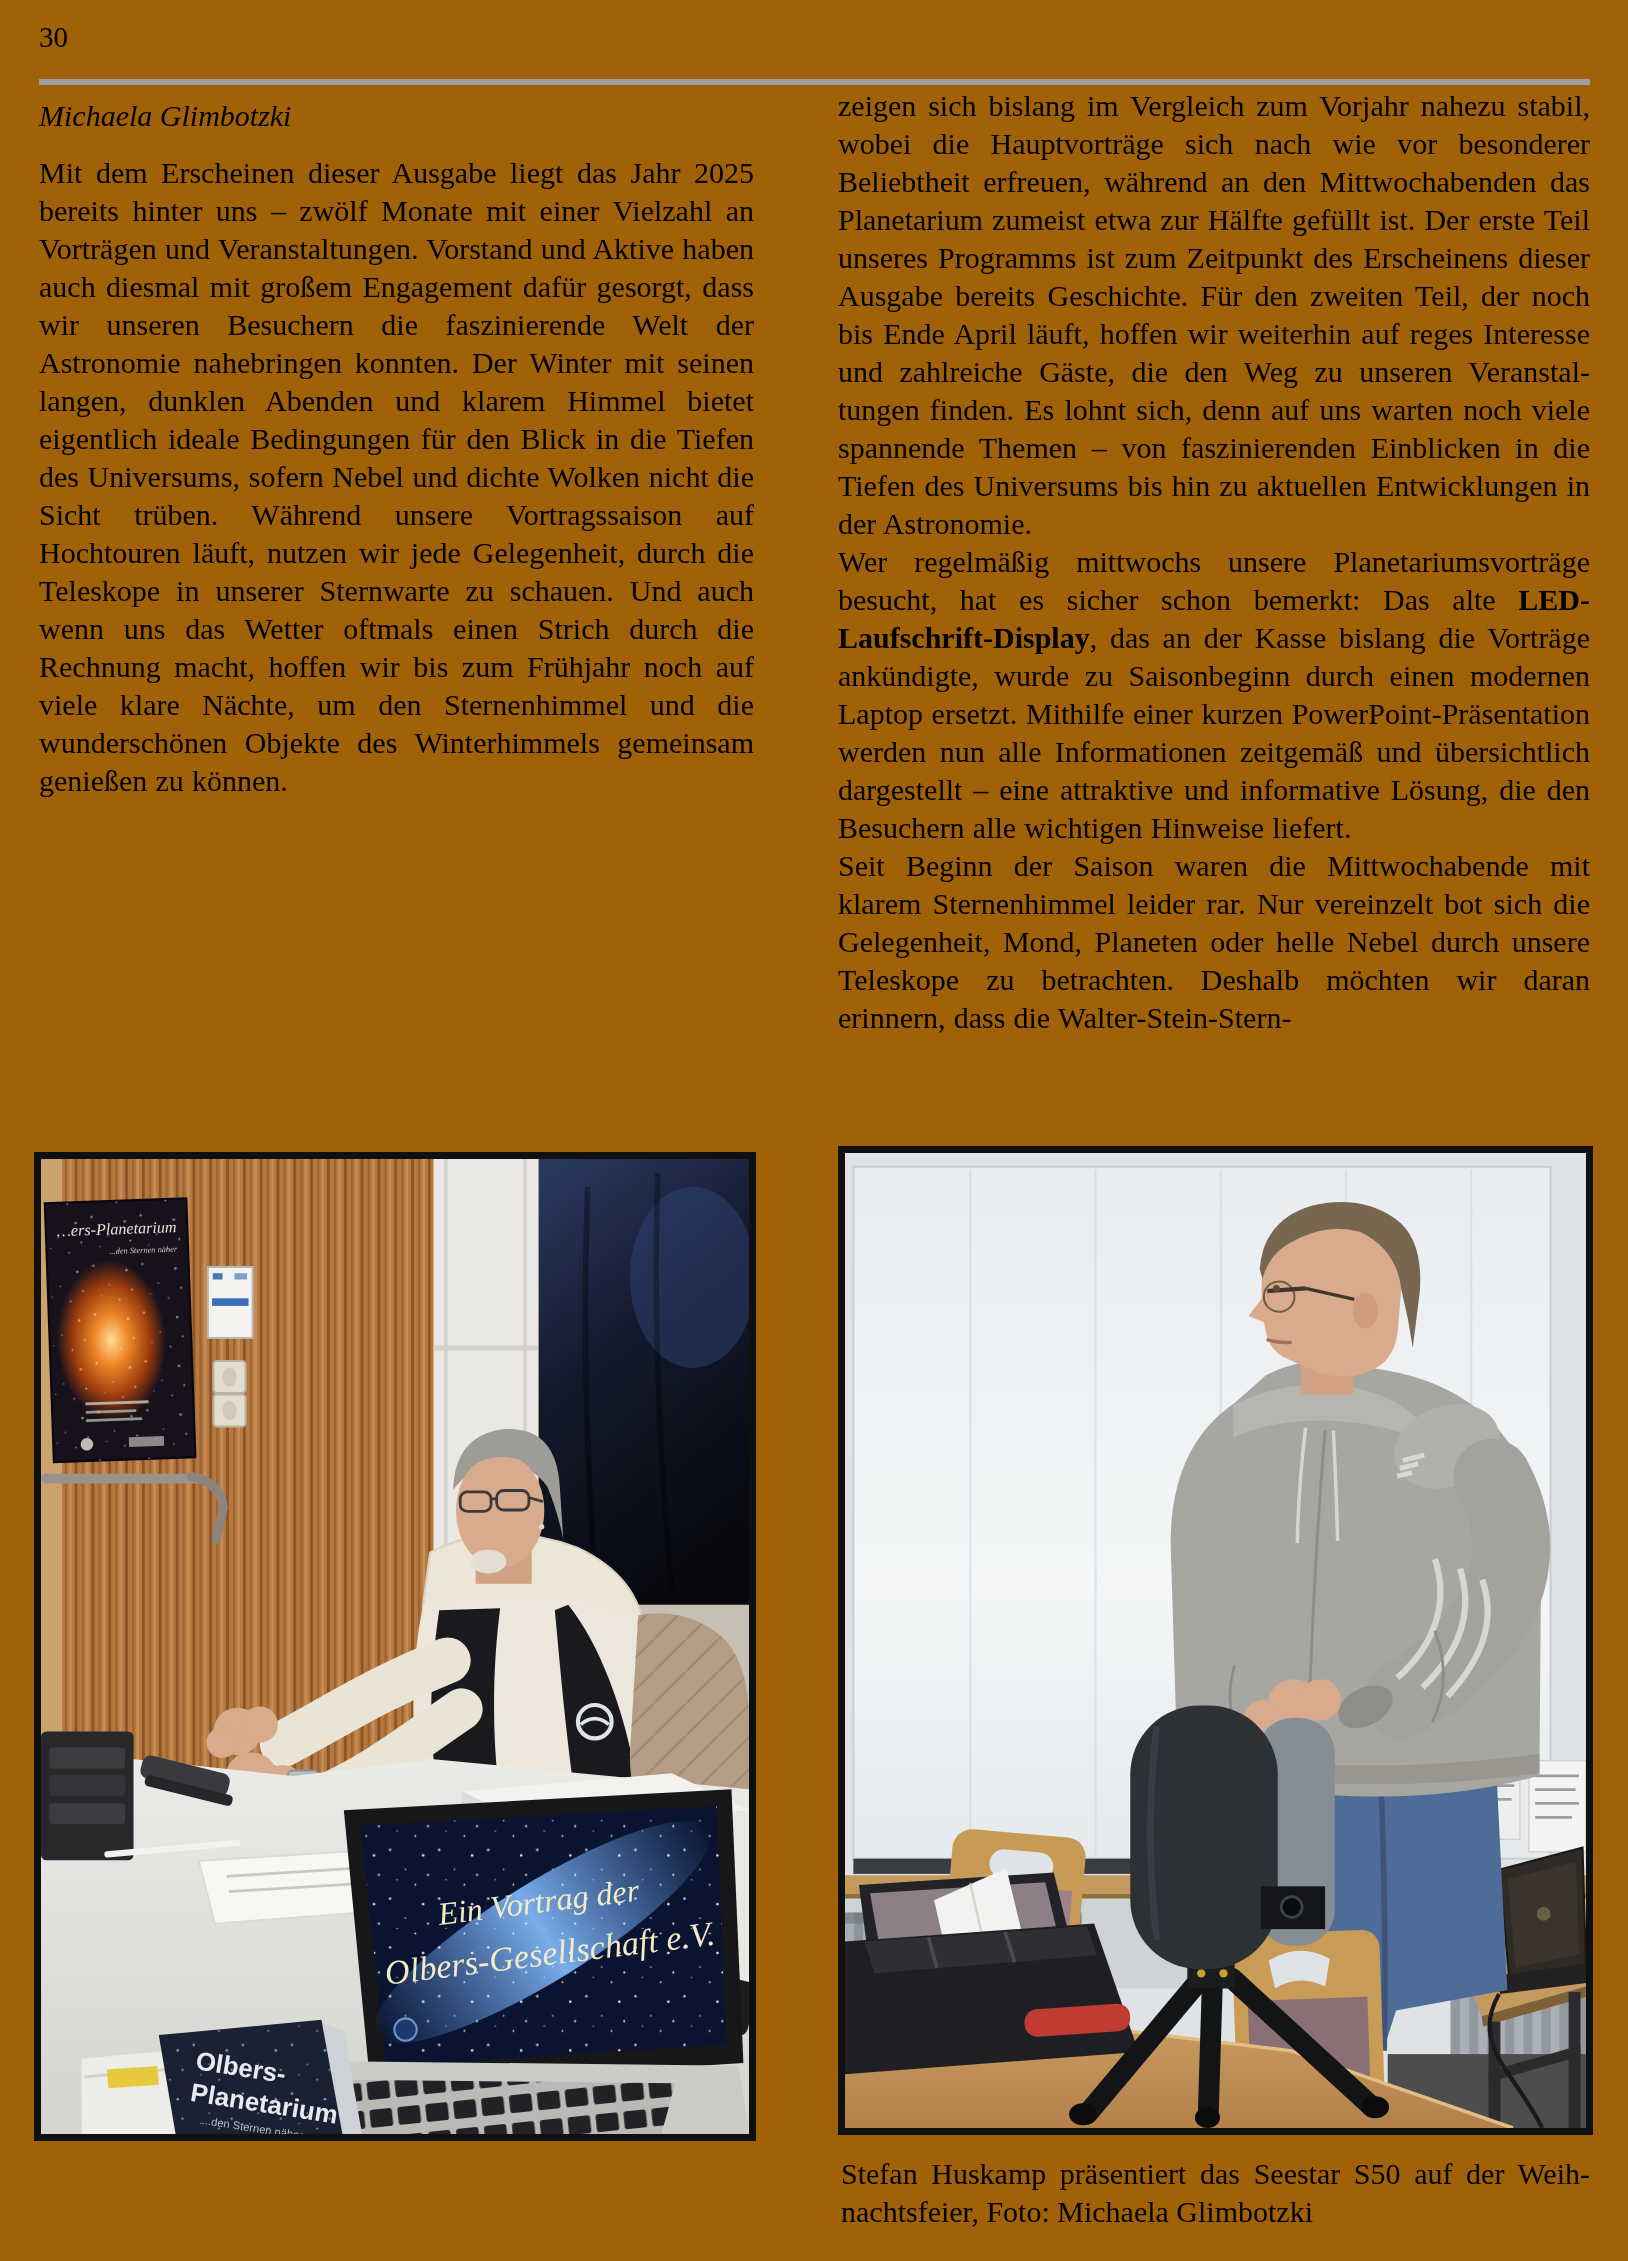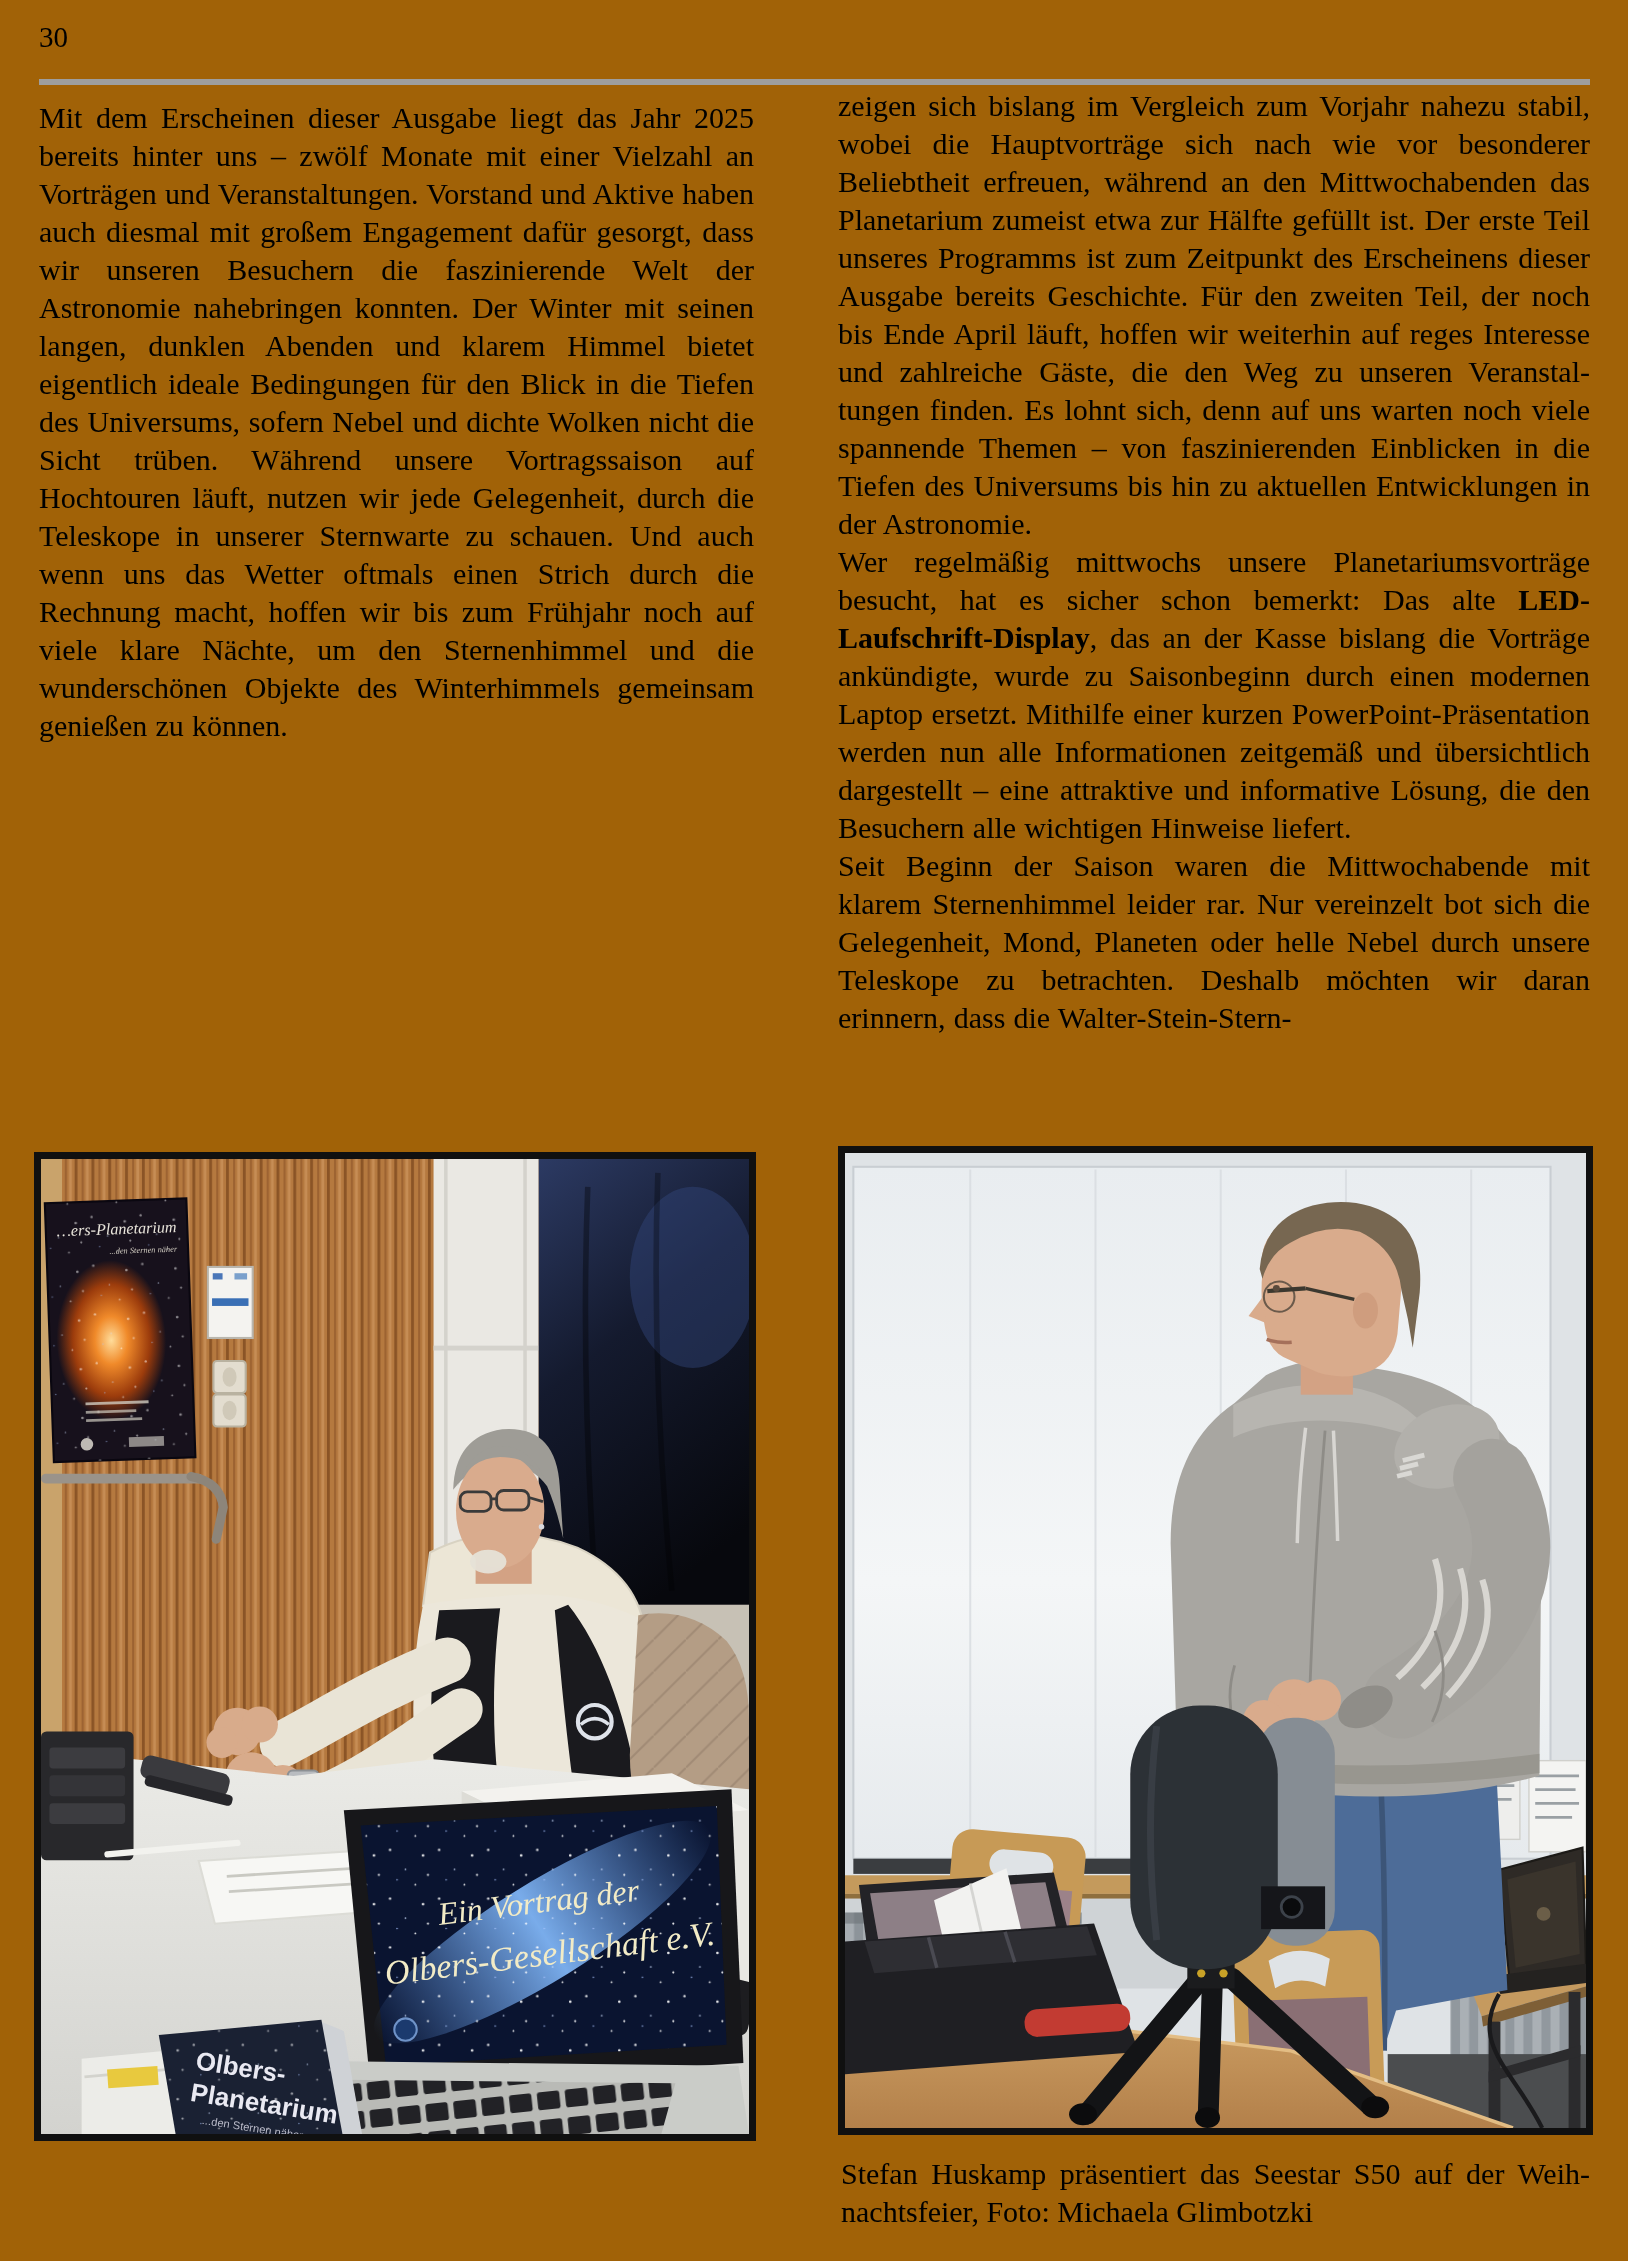--- a/index.html
+++ b/index.html
@@ -29,20 +29,21 @@
 
 <div class="page">
 
   <div class="header">
     <span>30</span>
   </div>
 
   <div class="rule"></div>
 
   <div class="col-left">
+    <div class="byline">Michaela Glimbotzki</div>
     <p class="body">Mit dem Erscheinen dieser Ausgabe liegt das Jahr 2025 bereits hinter uns – zwölf Monate mit einer Vielzahl an Vorträgen und Veranstaltungen. Vorstand und Aktive haben auch diesmal mit großem Engage­ment dafür gesorgt, dass wir unseren Besuchern die faszinierende Welt der Astronomie nahebringen konn­ten. Der Winter mit seinen langen, dunklen Abenden und klarem Himmel bietet eigentlich ideale Bedingun­gen für den Blick in die Tiefen des Universums, sofern Nebel und dichte Wolken nicht die Sicht trüben. Während unsere Vortragssaison auf Hochtouren läuft, nutzen wir jede Gelegenheit, durch die Teleskope in unserer Sternwarte zu schauen. Und auch wenn uns das Wetter oftmals einen Strich durch die Rechnung macht, hoffen wir bis zum Frühjahr noch auf viele klare Nächte, um den Sternenhimmel und die wunder­schönen Objekte des Winterhimmels gemeinsam ge­nießen zu können.</p>
   </div>
 
   <div class="col-right">
     <p class="body">zeigen sich bislang im Vergleich zum Vorjahr nahezu stabil, wobei die Hauptvorträge sich nach wie vor be­sonderer Beliebtheit erfreuen, während an den Mitt­wochabenden das Planetarium zumeist etwa zur Hälfte gefüllt ist. Der erste Teil unseres Programms ist zum Zeitpunkt des Erscheinens dieser Ausgabe bereits Ge­schichte. Für den zweiten Teil, der noch bis Ende April läuft, hoffen wir weiterhin auf reges Interesse und zahlreiche Gäste, die den Weg zu unseren Veranstal­tungen finden. Es lohnt sich, denn auf uns warten noch viele spannende Themen – von faszinierenden Ein­blicken in die Tiefen des Universums bis hin zu aktuellen Entwicklungen in der Astronomie.</p>
     <p class="body">Wer regelmäßig mittwochs unsere Planetariums­vorträge besucht, hat es sicher schon bemerkt: Das alte <b>LED-Laufschrift-Display</b>, das an der Kasse bislang die Vorträge ankündigte, wurde zu Saisonbeginn durch einen modernen Laptop ersetzt. Mithilfe einer kurzen PowerPoint-Präsentation werden nun alle Informationen zeitgemäß und übersichtlich dargestellt – eine attraktive und informative Lösung, die den Besuchern alle wichtigen Hinweise liefert.</p>
     <p class="body">Seit Beginn der Saison waren die Mittwochabende mit klarem Sternenhimmel leider rar. Nur vereinzelt bot sich die Gelegenheit, Mond, Planeten oder helle Nebel durch unsere Teleskope zu betrachten. Deshalb möch­ten wir daran erinnern, dass die Walter-Stein-Stern-</p>
   </div>
 
   <div class="photo photo-left">

